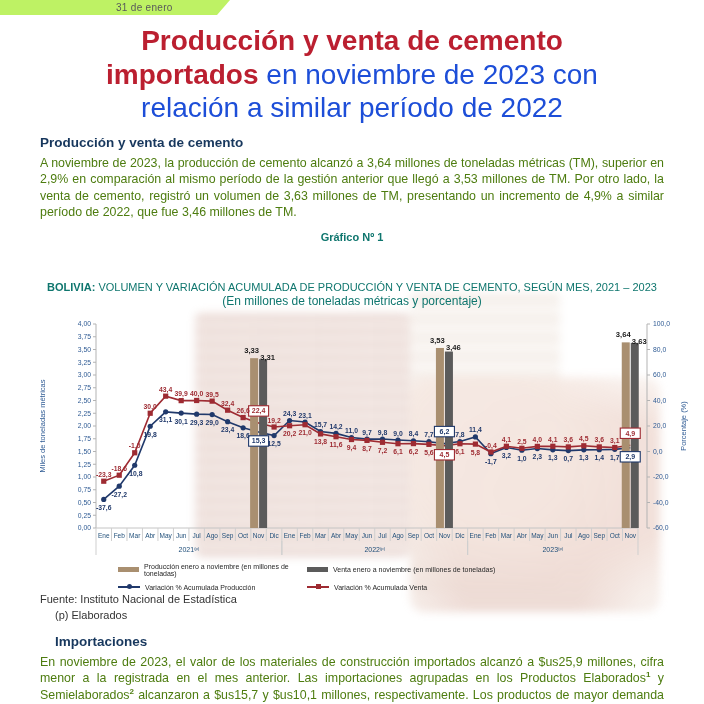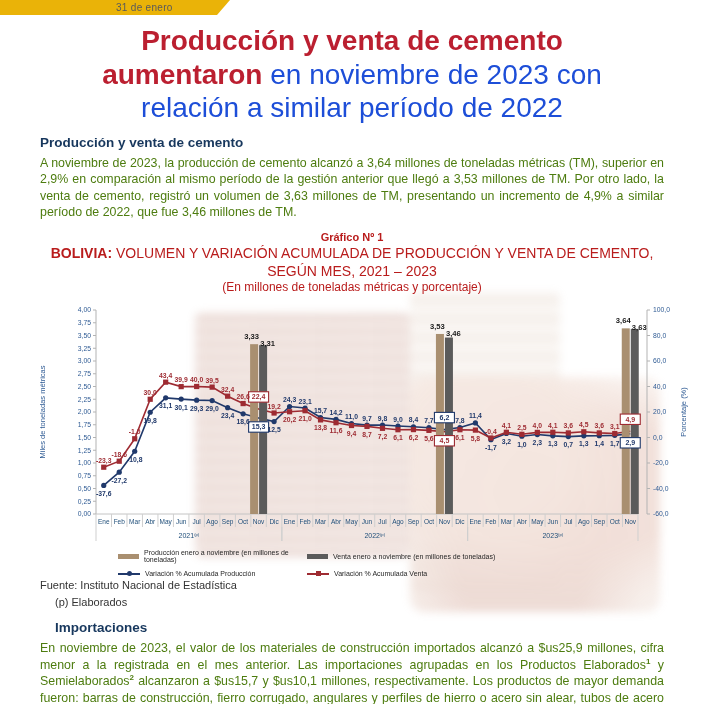--- a/index.html
+++ b/index.html
@@ -3,21 +3,21 @@
 <meta charset="utf-8">
 <style>
   * { box-sizing: border-box; margin: 0; padding: 0; }
   html,body { width:704px; height:704px; }
   body {
     font-family: "Liberation Sans", sans-serif;
     background:#ffffff; color:#1e3050; position:relative; overflow:hidden;
   }
   .ribbon {
     position:absolute; top:0; left:0; width:230px; height:15px;
-    background:#eab308;
+    background:#bef264;
     clip-path: polygon(0 0, 100% 0, calc(100% - 13px) 100%, 0 100%);
     font-size:10px; color:#58595b; letter-spacing:.3px;
     display:flex; align-items:center; padding-left:116px;
   }
   .page-title {
     margin:24px 30px 8px; text-align:center;
     font-size:28px; line-height:1.2; font-weight:normal;
   }
   .page-title .red  { color:#bb1f30; font-weight:bold; }
   .page-title .blue { color:#1d4ed8; font-weight:500; }
@@ -48,23 +48,23 @@
       radial-gradient(ellipse at 75% 45%, rgba(214,160,140,.9) 0 35%, transparent 66%),
       radial-gradient(ellipse at 45% 80%, rgba(199,140,120,.8) 0 32%, transparent 64%),
       linear-gradient(180deg, rgba(236,216,202,.5), rgba(216,178,158,.6));
     border-radius:14px;
   }
   .photo-bg .pallet {
     position:absolute; left:270px; top:10px; width:150px; height:300px;
     background: repeating-linear-gradient(0deg, rgba(190,150,120,.4) 0 14px, rgba(240,228,214,.45) 14px 19px);
     border-radius:6px;
   }
-  .chart-titles { text-align:center; color:#b91c1c; line-height:1.3; position:relative; z-index:2; }
+  .chart-titles { text-align:center; color:#0f766e; line-height:1.3; position:relative; z-index:2; }
   .ct1 { font-size:11px;   font-weight:bold; }
-  .ct2 { font-size:14px; }
+  .ct2 { font-size:11px;margin-top:36px; }
   .ct2 b { font-weight:bold; }
   .ct3 { font-size:12px; }
   #chart-svg { display:block; position:relative; z-index:1; margin:2px 0 0 -6px; }
   .legend {
     position:relative; z-index:2;
     margin:3px 0 0 78px;
     display:grid; grid-template-columns:189px auto; row-gap:7px;
     font-size:7px; color:#262626;
   }
   .legend-item { display:flex; align-items:center; gap:5px; }
@@ -78,21 +78,21 @@
   .source .l2 { padding-left:15px; }
   .sect-imports { margin-top:21px; font-size:14px;padding-left:15px; }
 </style>
 </head>
 <body>
 
 <div class="ribbon">
   <span>31 de enero</span>
 </div>
 
-<h1 class="page-title"><span class="red">Producción y venta de cemento</span><br><span class="red">aumentaron</span><span class="blue"> en noviembre de 2023 con</span><br><span class="blue">relación a similar período de 2022</span></h1>
+<h1 class="page-title"><span class="red">Producción y venta de cemento</span><br><span class="red">importados</span><span class="blue"> en noviembre de 2023 con</span><br><span class="blue">relación a similar período de 2022</span></h1>
 
 <div class="content">
   <h2 class="sect">Producción y venta de cemento</h2>
   <p class="body">A noviembre de 2023, la producción de cemento alcanzó a 3,64 millones de toneladas métricas (TM), superior en 2,9% en comparación al mismo período de la gestión anterior que llegó a 3,53 millones de TM. Por otro lado, la venta de cemento, registró un volumen de 3,63 millones de TM, presentando un incremento de 4,9% a similar período de 2022, que fue 3,46 millones de TM.</p>
 
   <div class="chart-area">
     <div class="photo-bg">
       <div class="bricks"></div>
       <div class="pallet"></div>
       <div class="bags"></div>

